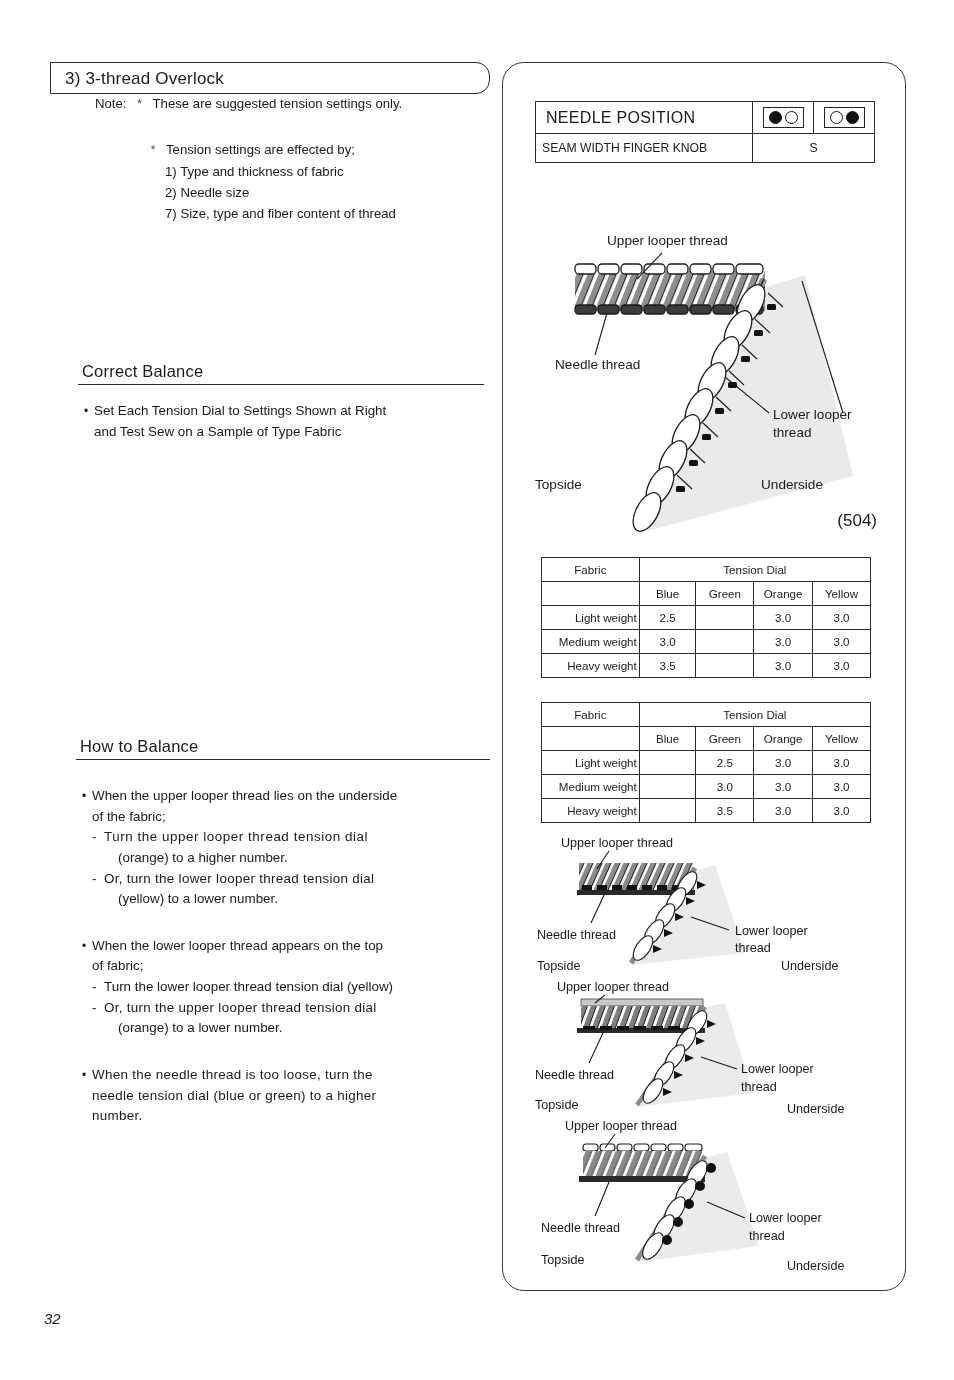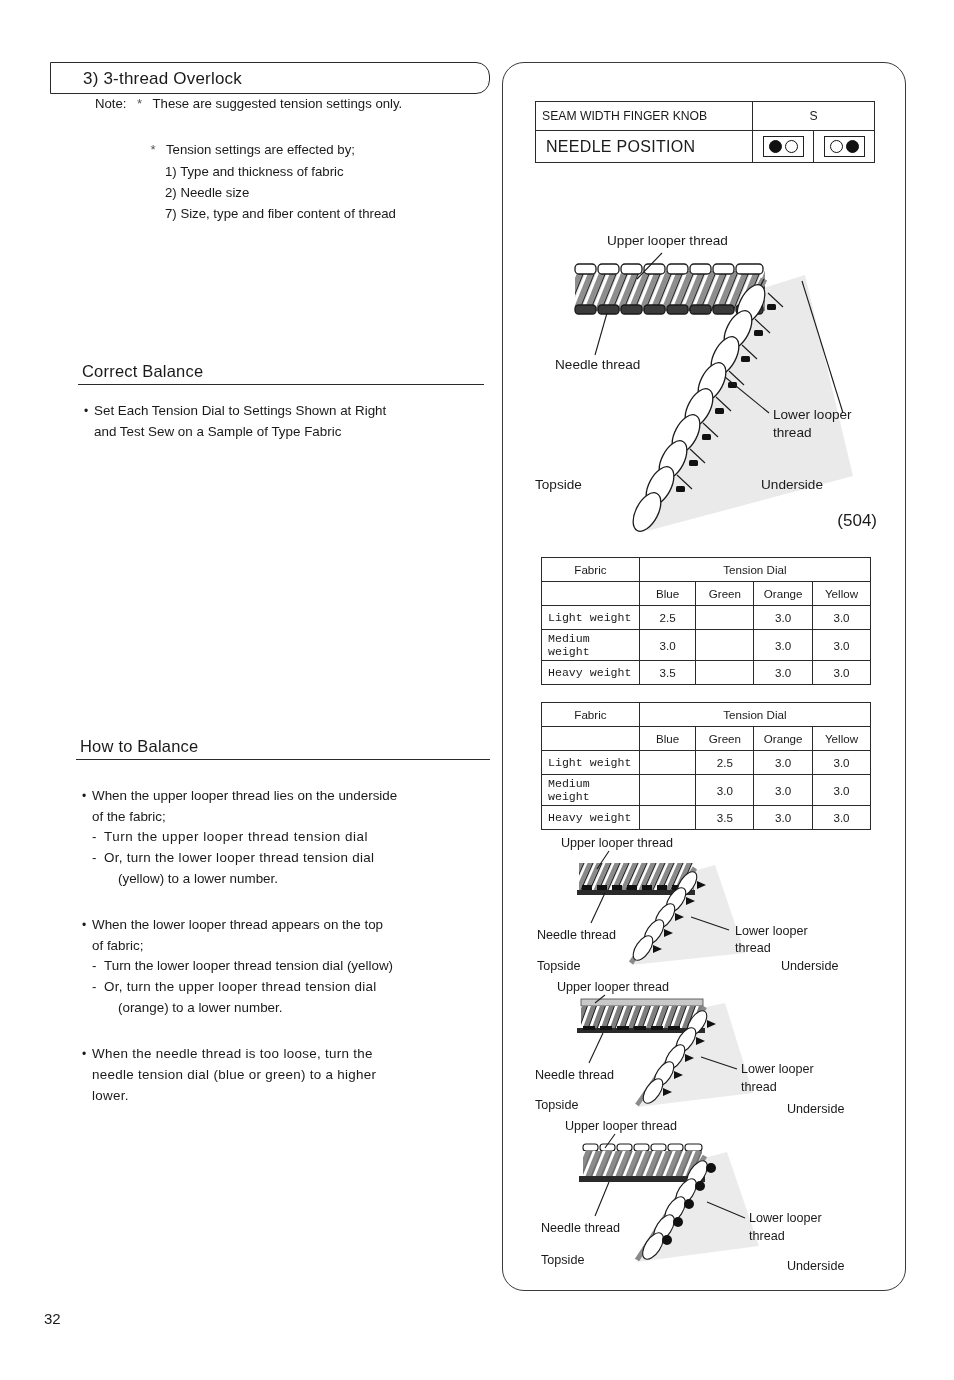--- a/index.html
+++ b/index.html
@@ -22,21 +22,21 @@
     left: 50px;
     top: 62px;
     width: 440px;
   }
 
   #section-title-box {
     border: 1.6px solid #2a2a2a;
     border-radius: 0 14px 14px 0;
     height: 32px;
     line-height: 32px;
-    padding-left: 32px;
+    padding-left: 14px;
     font-size: 17px;
     letter-spacing: 0.2px;
     box-sizing: border-box;
   }
 
   .note-block {
     padding-left: 45px;
     font-size: 13.2px;
     line-height: 1.55;
   }
@@ -91,20 +91,21 @@
 
   #bullets-correct { margin-top: 16px; }
   #bullets-how { margin-top: 26px; }
   .gap-lg { height: 26px; }
 
   #page-number {
     position: absolute;
     left: 44px;
     top: 1310px;
     font-size: 15px;
+    font-style: italic;
   }
 
   
   #right-panel {
     position: absolute;
     left: 502px;
     top: 62px;
     width: 404px;
     height: 1229px;
     border: 1.6px solid #3a3a3a;
@@ -162,21 +163,21 @@
     border-collapse: collapse;
     font-size: 11.6px;
   }
   .tension-table td, .tension-table th {
     border: 1.15px solid #2a2a2a;
     height: 19px;
     font-weight: normal;
     text-align: center;
     padding: 2px 2px;
   }
-  .tension-table td.fabric-name { text-align: left; padding-left: 6px; width: 96px; font-family: Liberation Mono, monospace; }
+  .tension-table td.fabric-name { text-align: right; padding-left: 6px; width: 96px; }
   .tension-table td.blank-head { width: 96px; }
   #tension-table-1 { top: 494px; }
   #tension-table-2 { top: 639px; }
   .col-dial { width: 56px; }
 
   
   .small-diagram { position: absolute; left: 16px; width: 374px; }
   #small-diagram-1 { top: 772px; height: 145px; }
   #small-diagram-2 { top: 918px; height: 138px; }
   #small-diagram-3 { top: 1055px; height: 160px; }
@@ -236,20 +237,21 @@
       <div class="bullet-row">
         <span class="bullet-dot">•</span>
         <span class="bullet-body">
           <span>When the upper looper thread lies on the underside</span><br>
           <span>of the fabric;</span>
           <span class="sub-bullets">
             <span class="sub-row">
               <span class="sub-dash">-</span>
               <span class="sub-text">
                 <span class="spaced">Turn the upper looper thread tension dial</span>
+                <span class="indent">(orange) to a higher number.</span>
               </span>
             </span>
             <span class="sub-row">
               <span class="sub-dash">-</span>
               <span class="sub-text">
                 <span class="spaced2">Or, turn the lower looper thread tension dial</span>
                 <span class="indent">(yellow) to a lower number.</span>
               </span>
             </span>
           </span>
@@ -281,52 +283,52 @@
         </span>
       </div>
 
       <div class="gap-lg"></div>
 
       <div class="bullet-row">
         <span class="bullet-dot">•</span>
         <span class="bullet-body spaced2">
           <span>When the needle thread is too loose, turn the</span><br>
           <span>needle tension dial (blue or green) to a higher</span><br>
-          <span>lower.</span>
+          <span>number.</span>
         </span>
       </div>
 
     </div>
   </div>
 </div>
 
 <div id="page-number">32</div>
 
 <div id="right-panel">
 
   <table id="settings-table">
     <tbody>
         <tr>
-      <td>SEAM WIDTH FINGER KNOB</td>
-      <td class="val-cell" colspan="2">S</td>
-    </tr>
-    <tr>
       <td class="np-label" rowspan="1">NEEDLE POSITION</td>
       <td class="np-cell">
         <span class="np-box">
           <span class="dot filled"></span>
           <span class="dot"></span>
         </span>
       </td>
       <td class="np-cell">
         <span class="np-box">
           <span class="dot"></span>
           <span class="dot filled"></span>
         </span>
       </td>
+    </tr>
+    <tr>
+      <td>SEAM WIDTH FINGER KNOB</td>
+      <td class="val-cell" colspan="2">S</td>
     </tr>
   </tbody>
     </table>
 
   <div id="main-illustration">
     <svg width="376" height="320" viewBox="0 0 376 320">
       <defs>
         <pattern id="flathatch" width="11" height="26" patternUnits="userSpaceOnUse" patternTransform="skewX(-22)">
           <rect width="11" height="26" fill="#ffffff"></rect>
           <rect x="0" y="0" width="6" height="26" fill="#8e8e8e"></rect>

